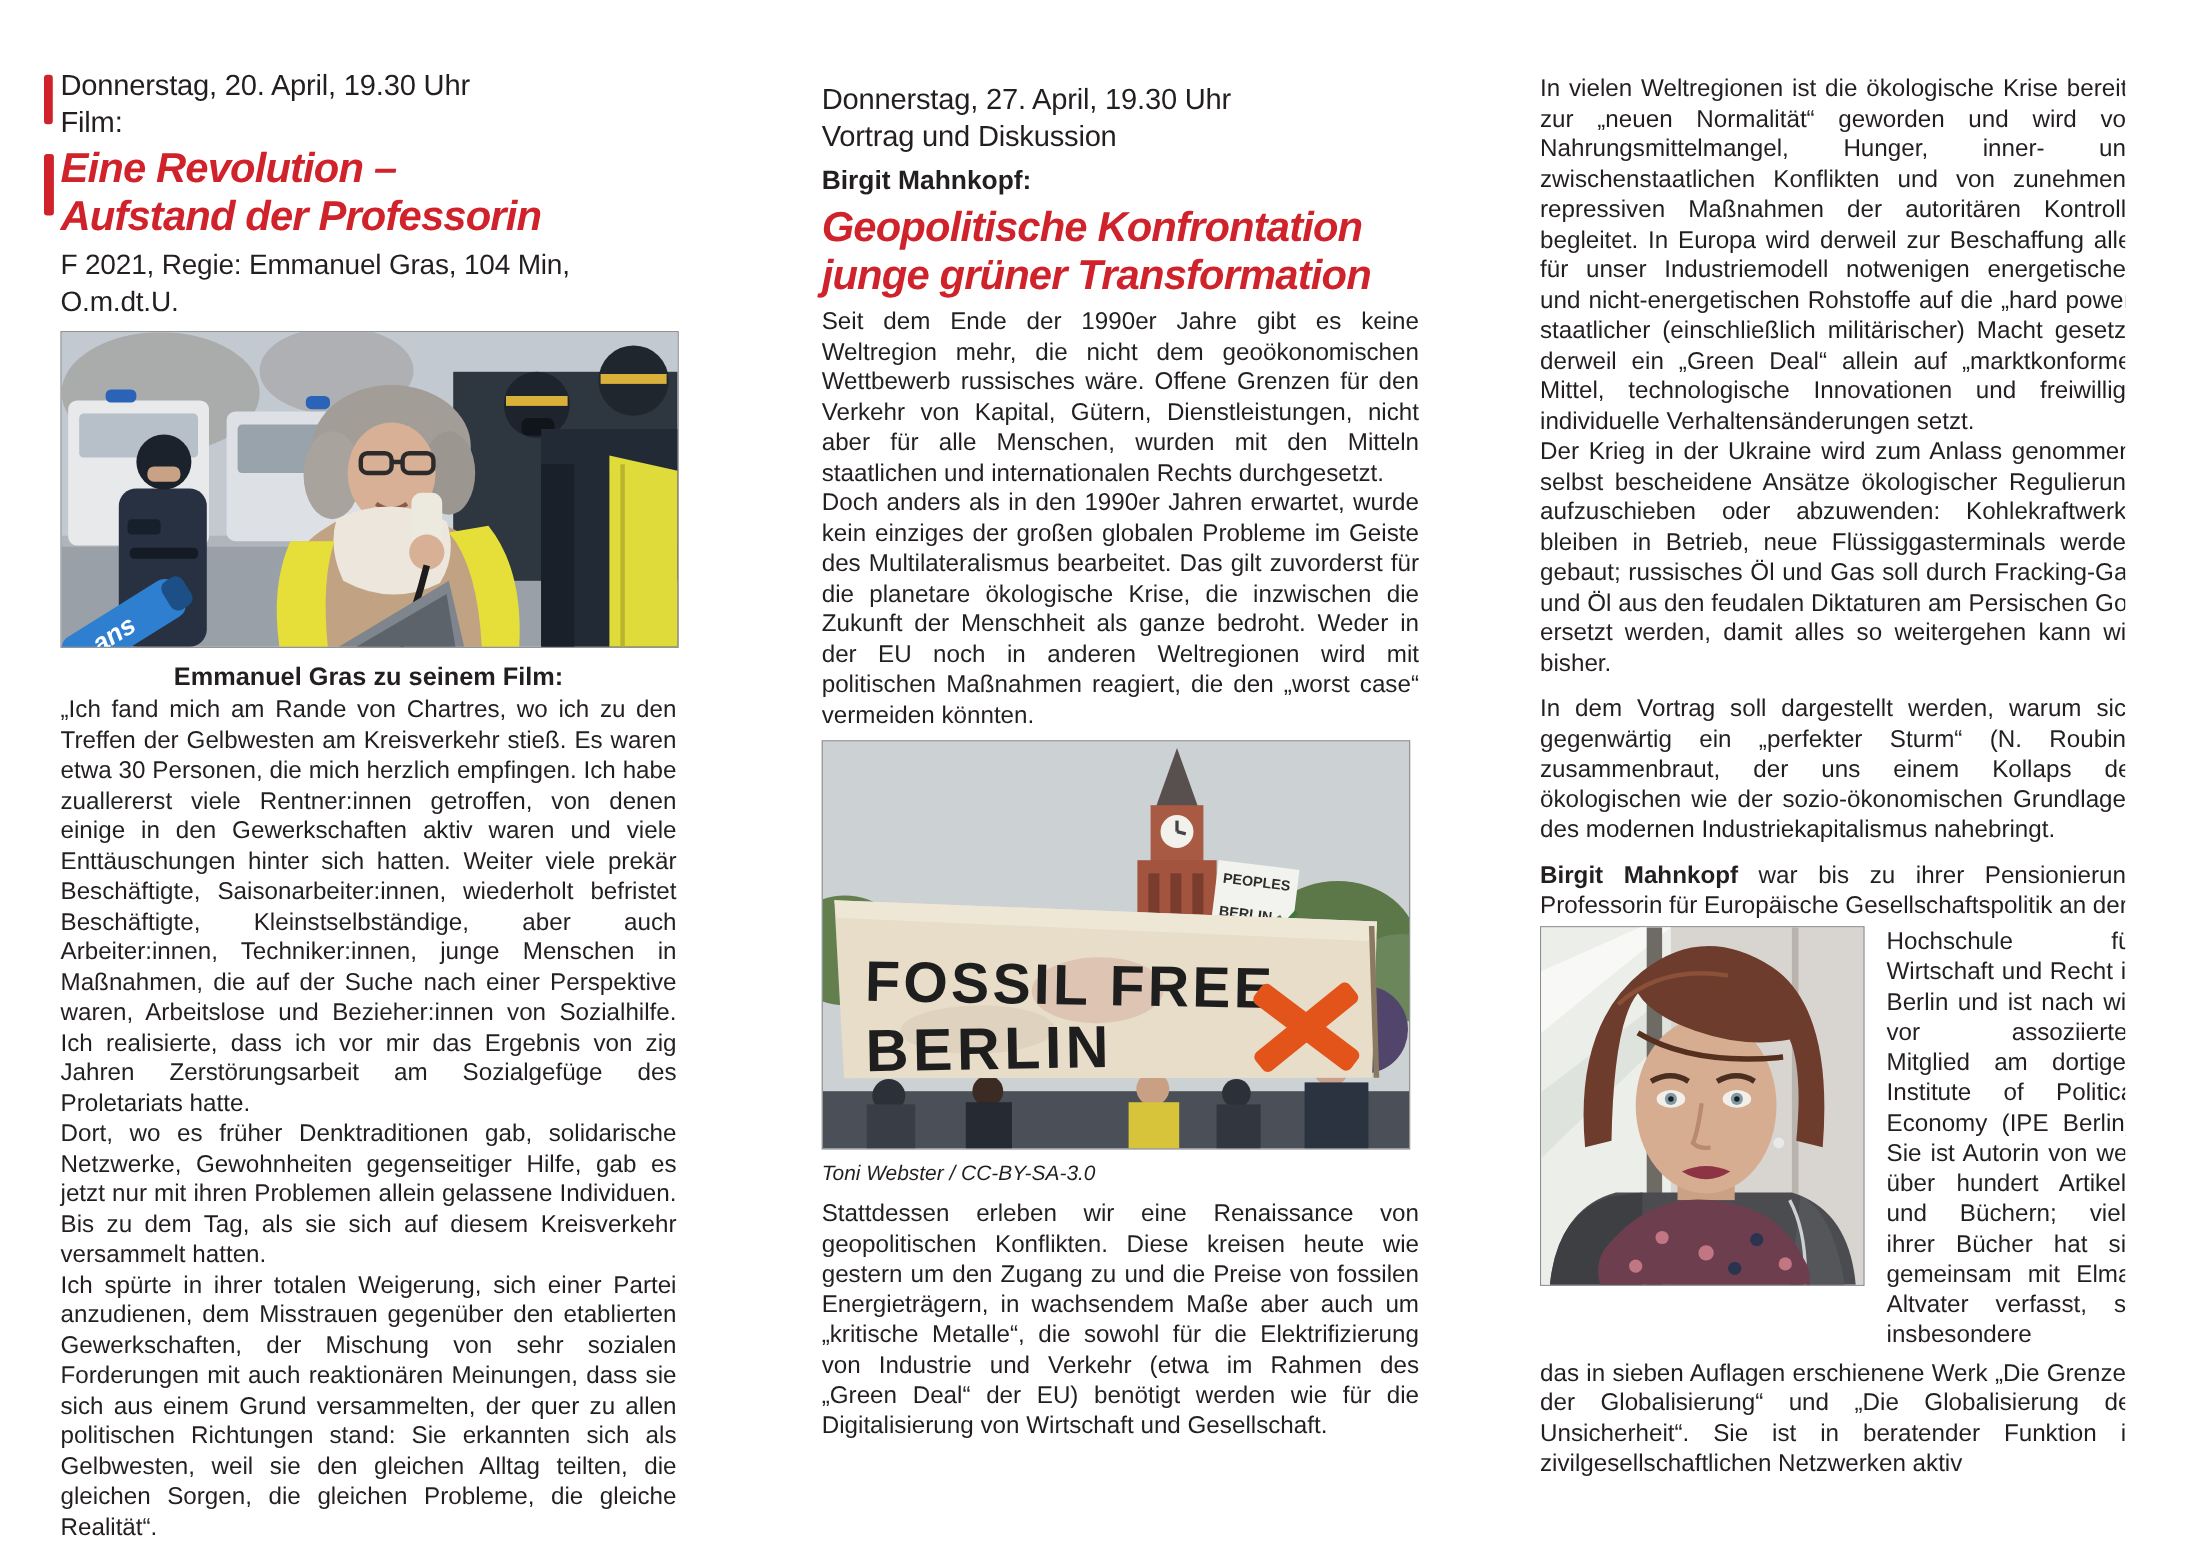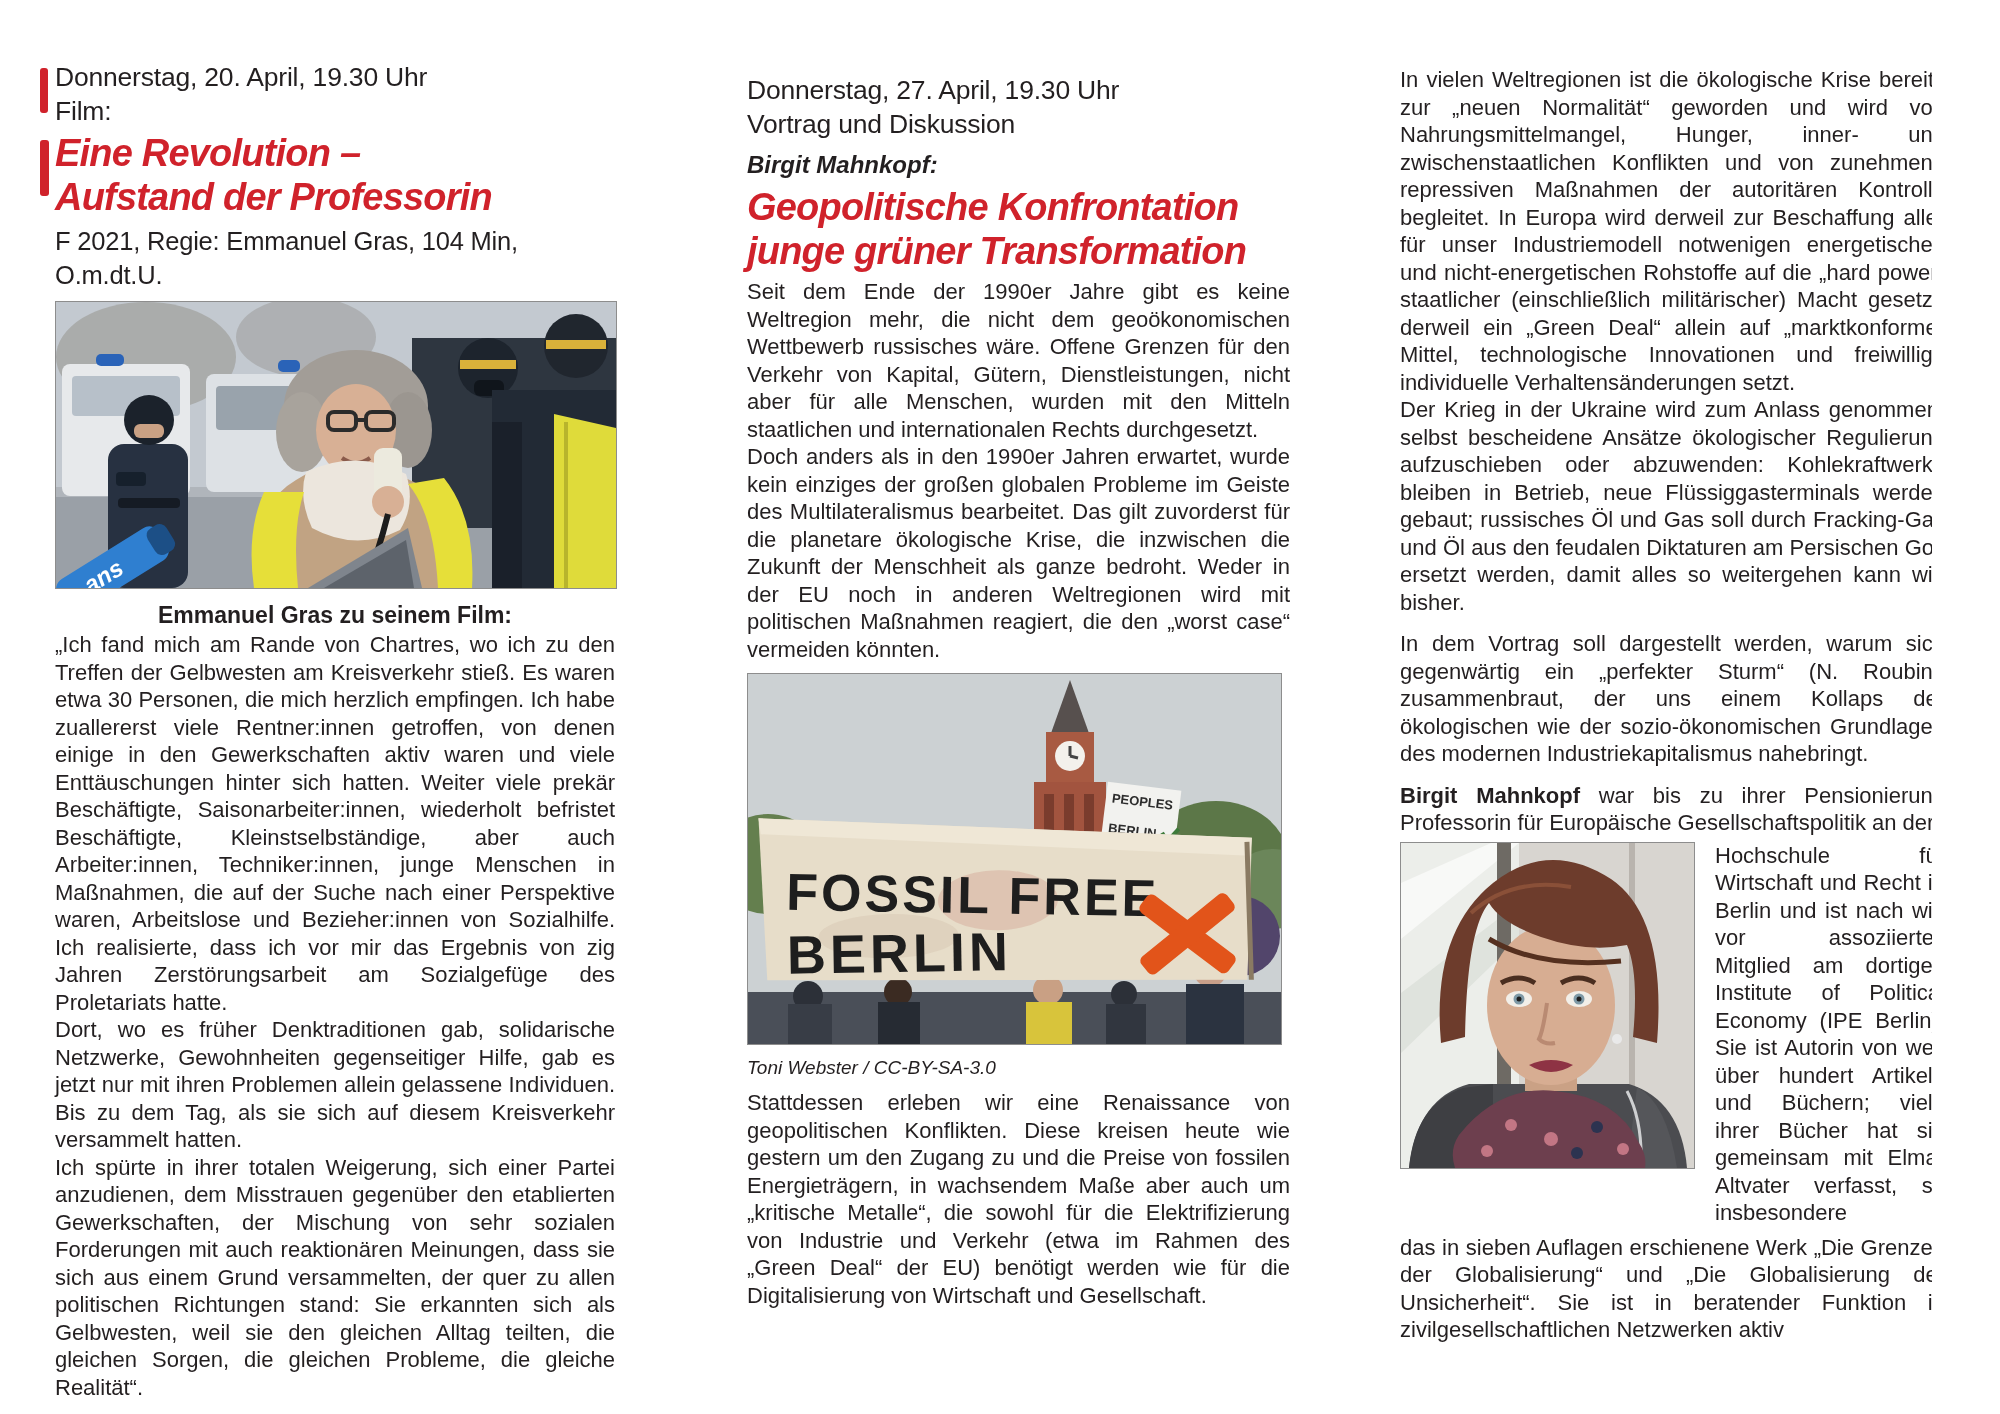--- a/index.html
+++ b/index.html
@@ -10,21 +10,21 @@
     -webkit-font-smoothing:antialiased;
   }
   .page{ position:relative; width:1932px; height:1414px; background:#fff; overflow:hidden; }
 
   .col{ position:absolute; text-align:justify; font-size:22px; line-height:27.5px; }
   .c1{ left:55px;  top:60px; width:560px; }
   .c2{ left:747px; top:73px; width:543px; }
   .c3{ left:1400px; top:66px; width:545px; }
 
   .date,.kind{ font-size:26.5px; line-height:34px; text-align:left; letter-spacing:-0.2px; }
-  .speaker{ font-weight:bold; font-size:24px; line-height:34px; margin-top:7px; text-align:left;font-style:italic; }
+  .speaker{ font-weight:bold; font-size:24px; line-height:34px; margin-top:7px; text-align:left; }
   .title{
     color:var(--red); font-weight:bold; font-style:italic;
     font-size:38px; line-height:44px; letter-spacing:-0.8px;
     text-align:left; margin:3px 0 5px 0;
   }
   .credits{ font-size:25.5px; line-height:34px; text-align:left; margin-bottom:9px; letter-spacing:-0.2px; }
 
   .photo{ display:block; border:1px solid #8d8d8d; background:#cfd3d8; }
   .caption{ font-style:italic; font-size:19px; line-height:26px; text-align:left; margin:10px 0 8px 0; }
 

